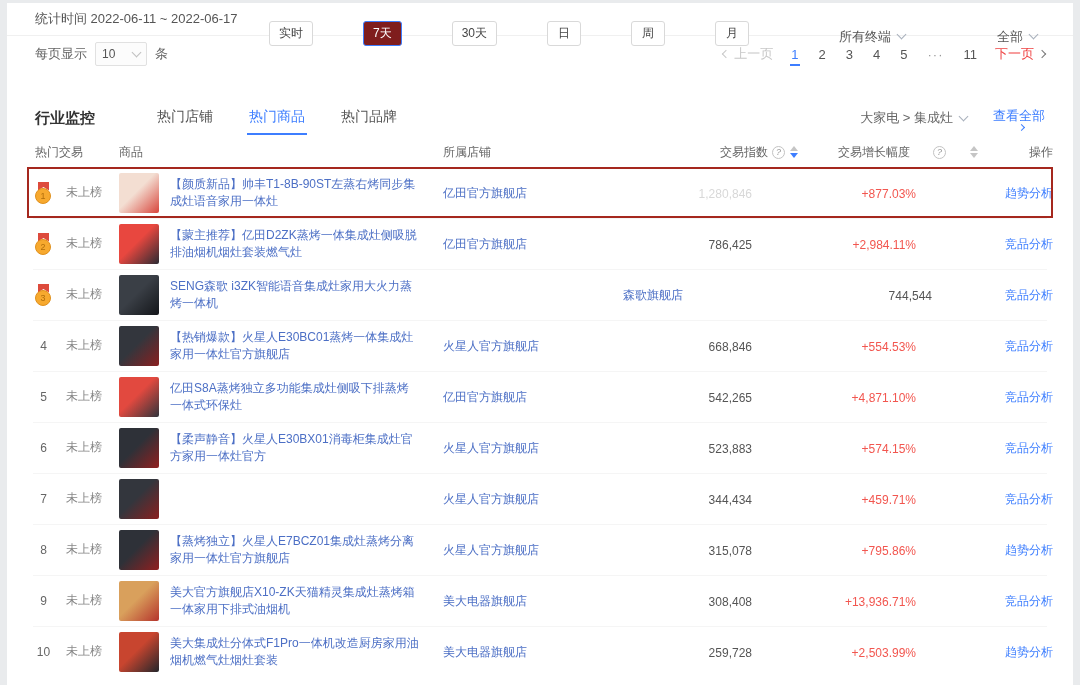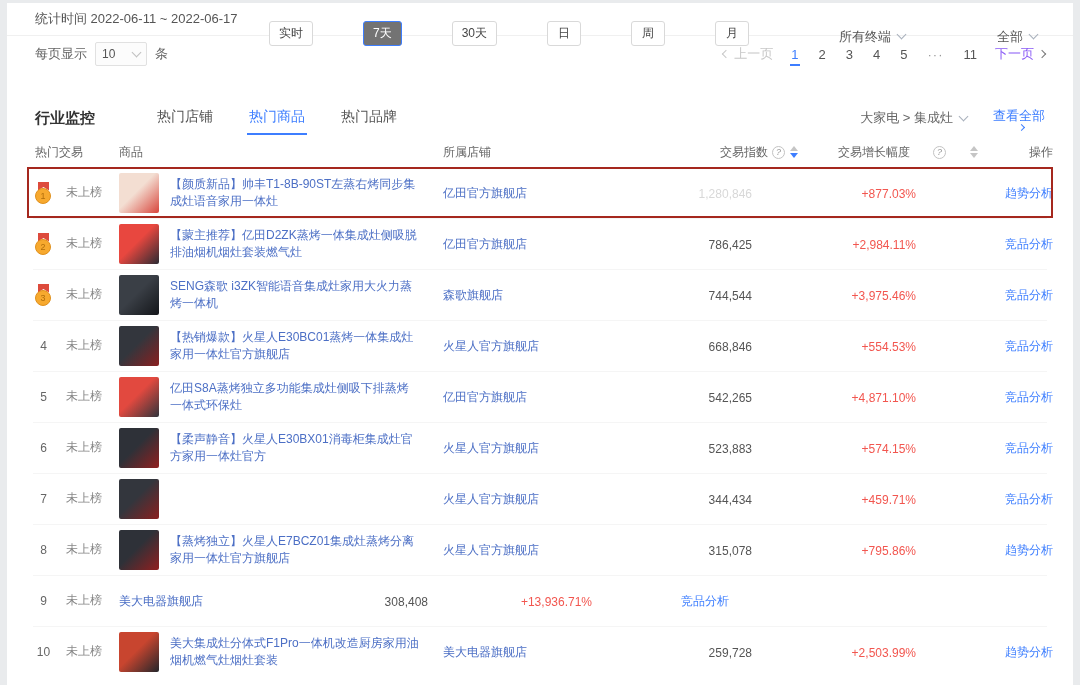--- a/index.html
+++ b/index.html
@@ -20,41 +20,41 @@
     padding:0 28px; border-bottom:1px solid #f0f0f0;
   }
   .stat-label { font-size:13px; color:#555; }
   .stat-controls { margin-left:auto; display:flex; align-items:flex-end;gap:44px; }
   .tbtn {
     min-width:34px; height:25px; padding:0 9px; margin-left:6px;
     border:1px solid #d9d9d9; border-radius:3px; background:#fff;
     font-size:12px; color:#444; cursor:pointer;
     font-family:inherit; line-height:23px; text-align:center;
   }
-  .tbtn.active { background:#737373; border-color:#3d7eff; color:#fff;margin-top:28px; }
+  .tbtn.active { background:#7f1d1d; border-color:#3d7eff; color:#fff;margin-top:28px; }
   .drop { display:flex; align-items:center; font-size:13px; color:#555; cursor:pointer; }
   .drop.d1 { margin-left:46px; }
   .drop.d2 { margin-left:48px; margin-right:8px; }
   .chev {
     width:7px; height:7px; border-right:1.5px solid #a8b0bc; border-bottom:1.5px solid #a8b0bc;
     transform:rotate(45deg); display:inline-block; margin-left:7px; margin-top:-4px;
   }
 
   .pager-row { height:36px; display:flex; align-items:center; padding:0 28px; }
   .psize { display:flex; align-items:center; font-size:13px; color:#666; }
   .psel {
     width:52px; height:24px; border:1px solid #e1e1e1; border-radius:2px; background:#fcfcfc;
     display:flex; align-items:center; justify-content:space-between;
     padding:0 6px; margin:0 8px; font-size:12px; color:#555; cursor:pointer;
   }
   .psel .chev { margin-left:2px; border-color:#c0c0c0; }
   .pagination { margin-left:auto; display:flex; align-items:center; font-size:13px; color:#555; }
   .pg-prev, .pg-next { display:flex; align-items:center; cursor:pointer; }
   .pg-prev { color:#c8c8c8; }
-  .pg-next { color:#8b5cf6; }
+  .pg-next { color:#ef4444; }
   .arr { width:6px; height:6px; display:inline-block; }
   .arr.left  { border-left:1.5px solid #c8c8c8; border-bottom:1.5px solid #c8c8c8; transform:rotate(45deg);  margin-right:5px; }
   .arr.right { border-right:1.5px solid #777; border-top:1.5px solid #777;  transform:rotate(45deg);  margin-left:5px; }
   .pg-num {
     margin:0 9px; cursor:pointer; padding:2px 1px; color:#555;
   }
   .pg-num.active { color:#3d7eff; border-bottom:2px solid #3d7eff; }
   .pg-num.dots { color:#999; cursor:default; letter-spacing:1px; }
   .pg-prev { margin-right:8px; } .pg-next { margin-left:8px; }
 
@@ -267,21 +267,20 @@
               <i class="coin">3</i>
             </span>
             <span class="status">未上榜</span>
           </div>
           <div class="c2">
             <span class="thumb" style="background:linear-gradient(135deg, #3a3f46 45%, #14161a)"></span>
             <a class="plink">SENG森歌 i3ZK智能语音集成灶家用大火力蒸烤一体机</a>
           </div>
           <div class="c3"><a class="slink">森歌旗舰店</a></div>
           <div class="c4"><span class="idx">744,544</span></div>
-          <div class="c5"><span class="growth">+3,975.46%</span></div>
           <div class="c6"><a class="alink">竞品分析</a></div>
         </div>
         <div class="trow">
           <div class="c1">
             <span class="ranknum">4</span>
             <span class="status">未上榜</span>
           </div>
           <div class="c2">
             <span class="thumb" style="background:linear-gradient(135deg, #33363d 45%, #8a1f1f)"></span>
             <a class="plink">【热销爆款】火星人E30BC01蒸烤一体集成灶家用一体灶官方旗舰店</a>
@@ -344,20 +343,24 @@
           <div class="c3"><a class="slink">火星人官方旗舰店</a></div>
           <div class="c4"><span class="idx">315,078</span></div>
           <div class="c5"><span class="growth">+795.86%</span></div>
           <div class="c6"><a class="alink">趋势分析</a></div>
         </div>
         <div class="trow">
           <div class="c1">
             <span class="ranknum">9</span>
             <span class="status">未上榜</span>
           </div>
+          <div class="c2">
+            <span class="thumb" style="background:linear-gradient(135deg, #d9a05c 45%, #b5342c)"></span>
+            <a class="plink">美大官方旗舰店X10-ZK天猫精灵集成灶蒸烤箱一体家用下排式油烟机</a>
+          </div>
           <div class="c3"><a class="slink">美大电器旗舰店</a></div>
           <div class="c4"><span class="idx">308,408</span></div>
           <div class="c5"><span class="growth">+13,936.71%</span></div>
           <div class="c6"><a class="alink">竞品分析</a></div>
         </div>
         <div class="trow">
           <div class="c1">
             <span class="ranknum">10</span>
             <span class="status">未上榜</span>
           </div>

